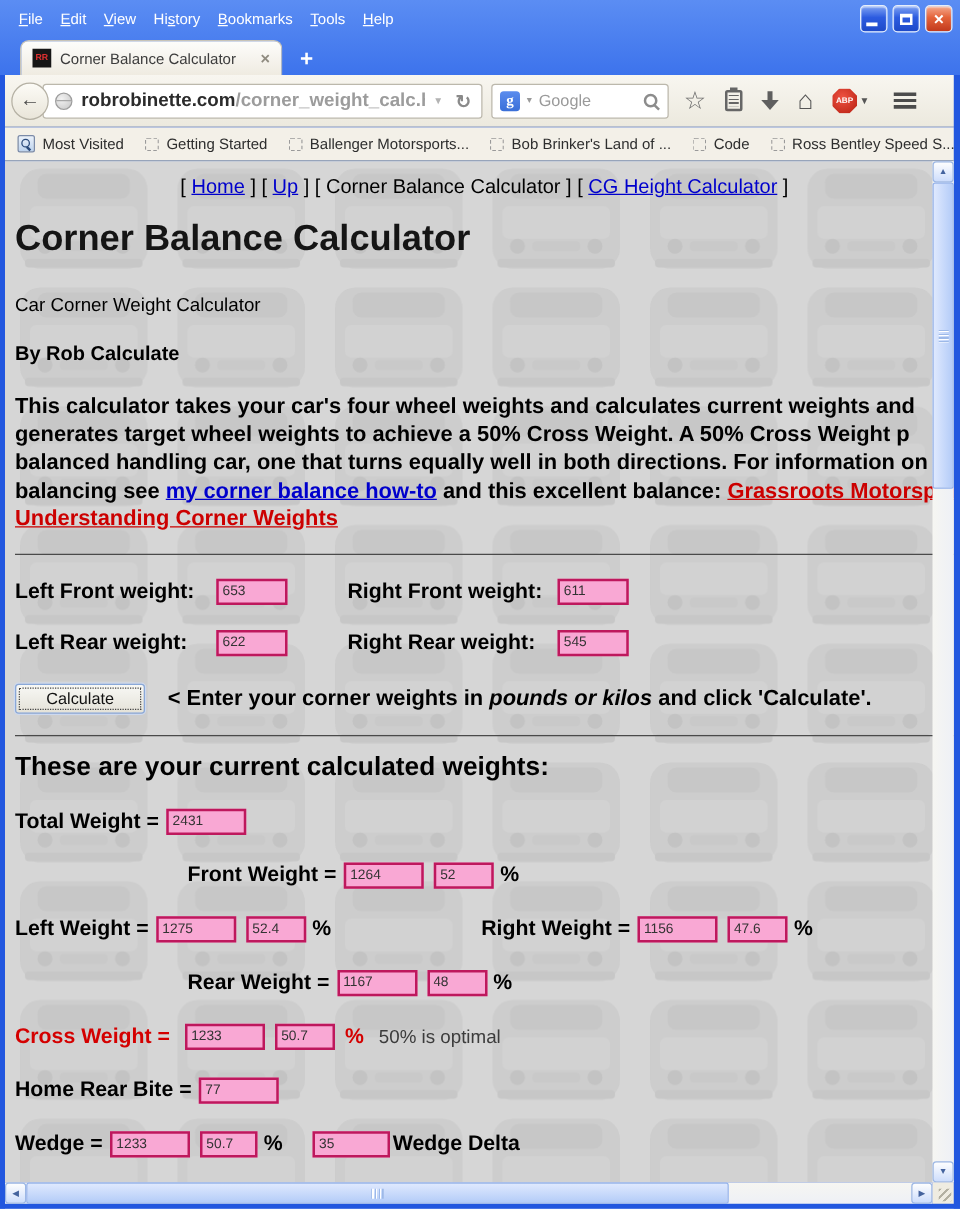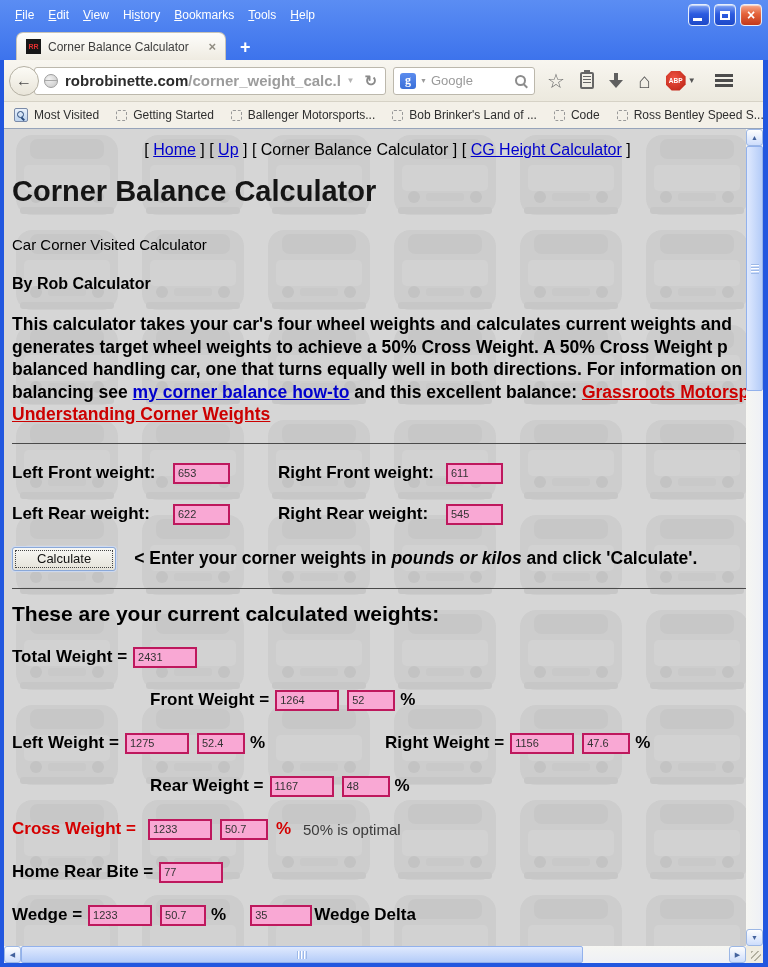--- a/index.html
+++ b/index.html
@@ -268,22 +268,22 @@
               </g>
             </pattern>
           </defs>
           <rect width="100%" height="100%" fill="url(#carpat)"></rect>
         </svg>
 
         <div class="content">
           <div class="pgnav"><span>[ </span><a href="#">Home</a><span> ] [ </span><a href="#">Up</a><span> ] [ Corner Balance Calculator ] [ </span><a href="#">CG Height Calculator</a><span> ]</span></div>
 
           <div class="h1">Corner Balance Calculator</div>
-          <div class="subtitle">Car Corner Visited Calculator</div>
-          <div class="byline">By Rob Calculator</div>
+          <div class="subtitle">Car Corner Weight Calculator</div>
+          <div class="byline">By Rob Calculate</div>
 
           <div class="para">
             <div class="pline">This calculator takes your car's four wheel weights and calculates current weights and</div>
             <div class="pline">generates target wheel weights to achieve a 50% Cross Weight. A 50% Cross Weight p</div>
             <div class="pline">balanced handling car, one that turns equally well in both directions. For information on</div>
             <div class="pline"><span>balancing see </span><a href="#" class="link-blue">my corner balance how-to</a><span> and  this excellent balance: </span><a href="#" class="link-red">Grassroots Motorsports</a></div>
             <div class="pline"><a href="#" class="link-red">Understanding Corner Weights</a></div>
           </div>
 
           <hr class="rule">

